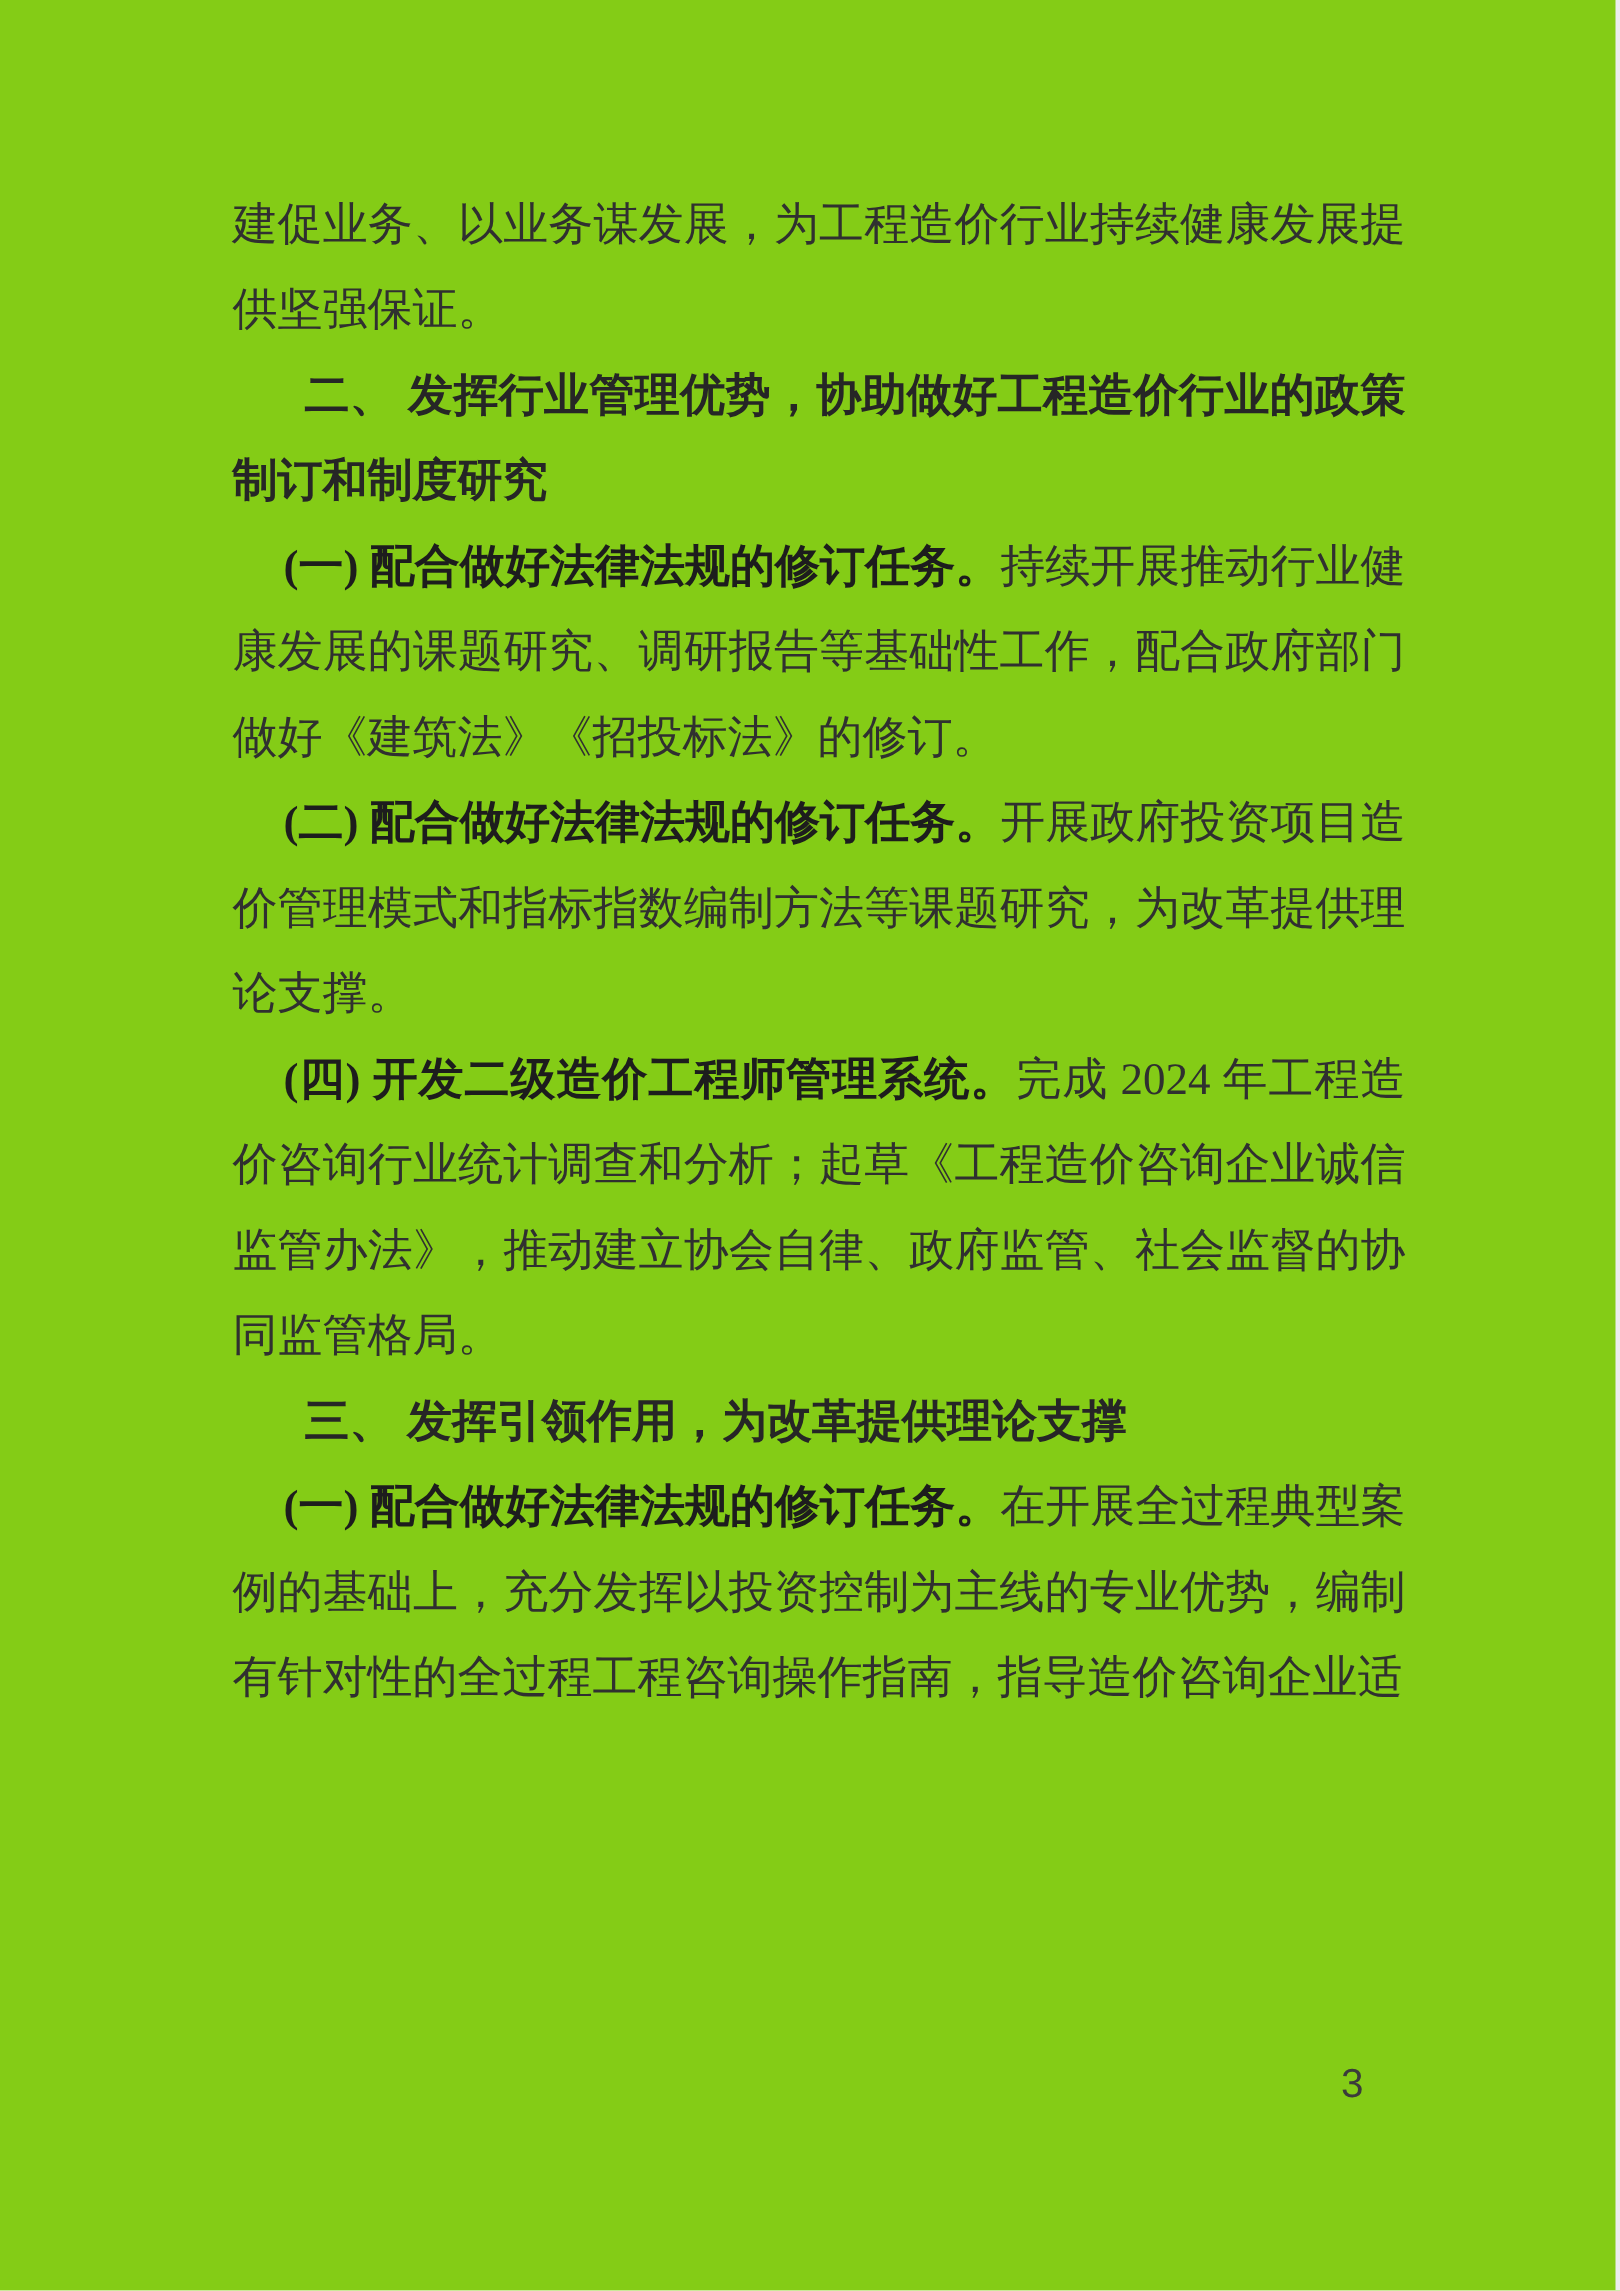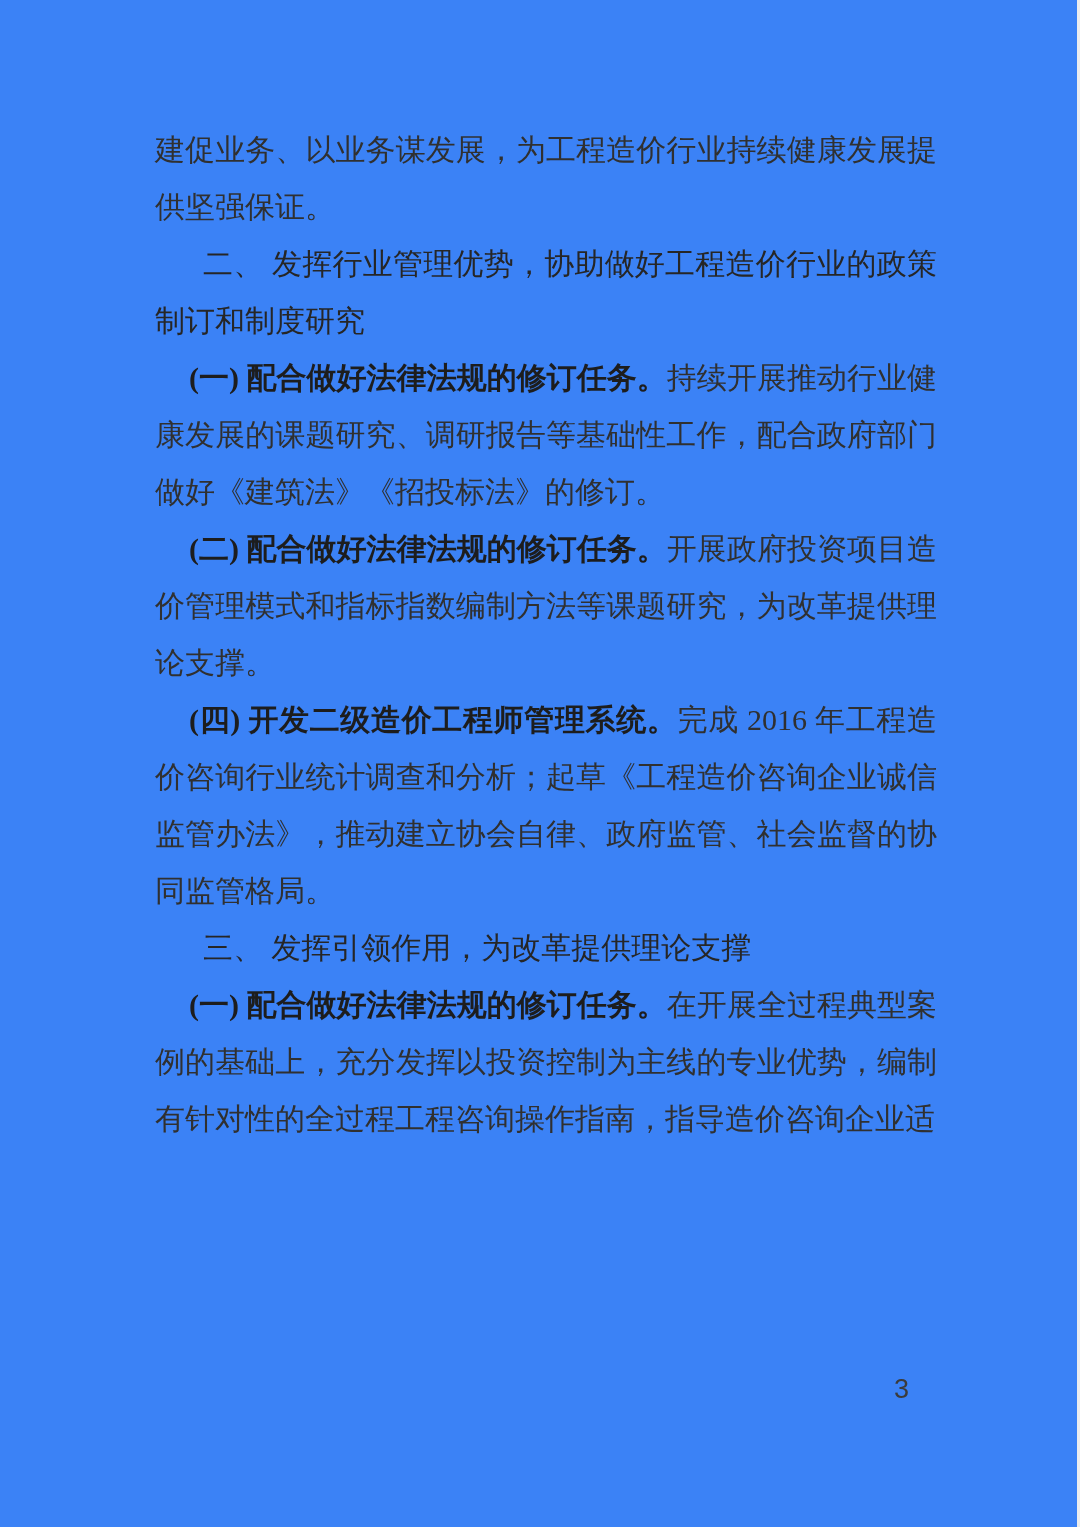--- a/index.html
+++ b/index.html
@@ -5,21 +5,21 @@
   html, body {
     margin: 0;
     padding: 0;
     background: #ffffff;
   }
   .page {
     position: relative;
     width: 1080px;
     height: 1527px;
     margin: 0;
-    background: #3b82f6;
+    background: #84cc16;
     box-sizing: border-box;
     border-right: 3px solid #ecedee;
     overflow: hidden;
     font-family: "Liberation Serif", "DejaVu Serif", serif;
     color: #303030;
   }
   .doc-body {
     position: absolute;
     left: 155px;
     top: 121px;
@@ -31,21 +31,21 @@
     line-height: 57px;
     text-align: justify;
     word-break: break-all;
   }
   .para-body {
     text-indent: 0;
   }
   .para-heading {
     text-indent: 48px;
     font-family: "Liberation Sans", "DejaVu Sans", sans-serif;
-    font-weight: 400;
+    font-weight: 700;
     color: #262626;
   }
   .para-item {
     text-indent: 22px;
   }
   .item-lead {
     font-weight: bold;
     color: #1d1d1d;
     margin-left: 12px;
   }
@@ -64,18 +64,18 @@
 </style>
 </head>
 <body>
 
 <main class="page">
   <section class="doc-body" id="paragraphs">
       <p class="para para-body">建促业务、以业务谋发展，为工程造价行业持续健康发展提供坚强保证。</p>
       <p class="para para-heading">二、 发挥行业管理优势，协助做好工程造价行业的政策制订和制度研究</p>
       <p class="para para-item"><strong class="item-lead">(一) 配合做好法律法规的修订任务。</strong><span class="item-text">持续开展推动行业健康发展的课题研究、调研报告等基础性工作，配合政府部门做好《建筑法》《招投标法》的修订。</span></p>
       <p class="para para-item"><strong class="item-lead">(二) 配合做好法律法规的修订任务。</strong><span class="item-text">开展政府投资项目造价管理模式和指标指数编制方法等课题研究，为改革提供理论支撑。</span></p>
-      <p class="para para-item"><strong class="item-lead">(四) 开发二级造价工程师管理系统。</strong><span class="item-text">完成 2016 年工程造价咨询行业统计调查和分析；起草《工程造价咨询企业诚信监管办法》，推动建立协会自律、政府监管、社会监督的协同监管格局。</span></p>
+      <p class="para para-item"><strong class="item-lead">(四) 开发二级造价工程师管理系统。</strong><span class="item-text">完成 2024 年工程造价咨询行业统计调查和分析；起草《工程造价咨询企业诚信监管办法》，推动建立协会自律、政府监管、社会监督的协同监管格局。</span></p>
       <p class="para para-heading">三、 发挥引领作用，为改革提供理论支撑</p>
       <p class="para para-item"><strong class="item-lead">(一) 配合做好法律法规的修订任务。</strong><span class="item-text">在开展全过程典型案例的基础上，充分发挥以投资控制为主线的专业优势，编制有针对性的全过程工程咨询操作指南，指导造价咨询企业适</span></p>
     </section>
   <div class="page-number">3</div>
 </main>
 
 </body></html>

